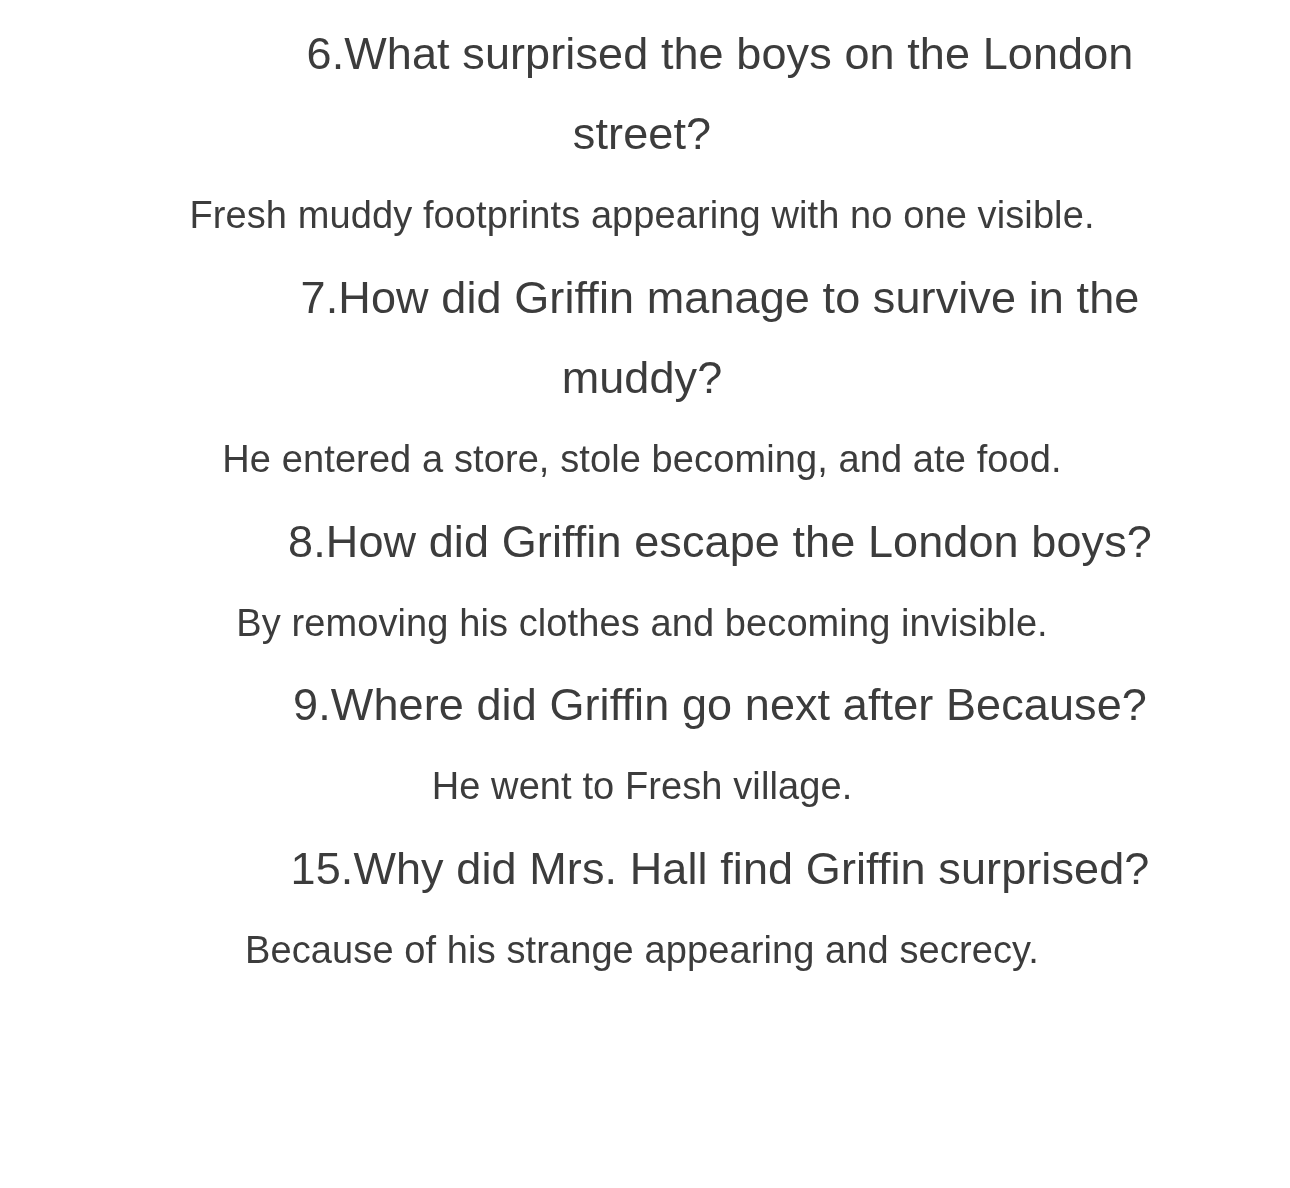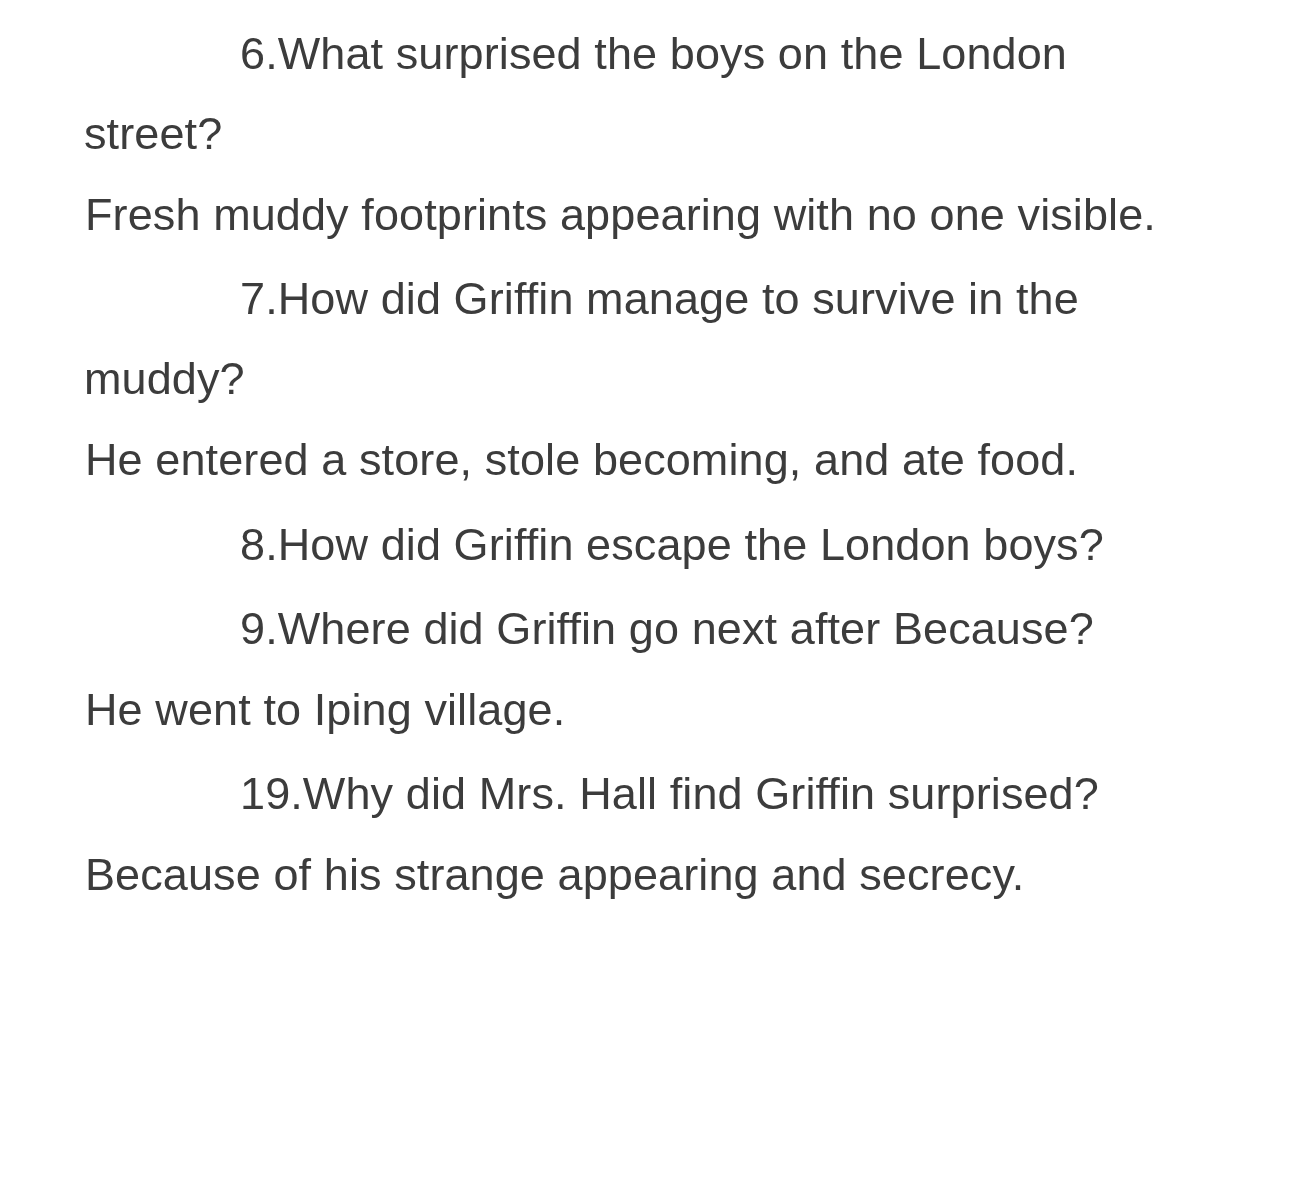--- a/index.html
+++ b/index.html
@@ -13,68 +13,70 @@
     font-family: "Liberation Sans", sans-serif;
     color: #3c3c3c;
     overflow: hidden;
   }
   .page {
     box-sizing: border-box;
     width: 1290px;
     height: 1188px;
     padding: 14px 90px 0 84px;
     background: #ffffff;
+    text-align: center;
   }
   .qa-block {
     margin: 0 0 4px 0;
   }
   .question {
     font-size: 45px;
     line-height: 1.78;
     font-weight: 400;
     color: #3c3c3c;
     text-indent: 78px;
     margin: 0;
     letter-spacing: 0.1px;
   }
   .question .num {
     display: inline-block;
     min-width: 74px;
   }
   .answer {
-    font-size: 45px;
+    font-size: 38px;
     line-height: 1.78;
     font-weight: 400;
     color: #3c3c3c;
-    margin: 1px;
+    margin: 8px;
     letter-spacing: 0.1px;
   }
 </style>
 </head>
 <body>
 
 <div class="page">
 
   <div class="qa-block">
     <p class="question"><span class="num">6.</span><span>What surprised the boys on the London street?</span></p>
     <p class="answer">Fresh muddy footprints appearing with no one visible.</p>
   </div>
 
   <div class="qa-block">
     <p class="question"><span class="num">7.</span><span>How did Griffin manage to survive in the muddy?</span></p>
     <p class="answer">He entered a store, stole becoming, and ate food.</p>
   </div>
 
   <div class="qa-block">
     <p class="question"><span class="num">8.</span><span>How did Griffin escape the London boys?</span></p>
+    <p class="answer">By removing his clothes and becoming invisible.</p>
   </div>
 
   <div class="qa-block">
     <p class="question"><span class="num">9.</span><span>Where did Griffin go next after Because?</span></p>
-    <p class="answer">He went to Iping village.</p>
+    <p class="answer">He went to Fresh village.</p>
   </div>
 
   <div class="qa-block">
-    <p class="question"><span class="num">19.</span><span>Why did Mrs. Hall find Griffin surprised?</span></p>
+    <p class="question"><span class="num">15.</span><span>Why did Mrs. Hall find Griffin surprised?</span></p>
     <p class="answer">Because of his strange appearing and secrecy.</p>
   </div>
 
 </div>
 
 </body></html>

